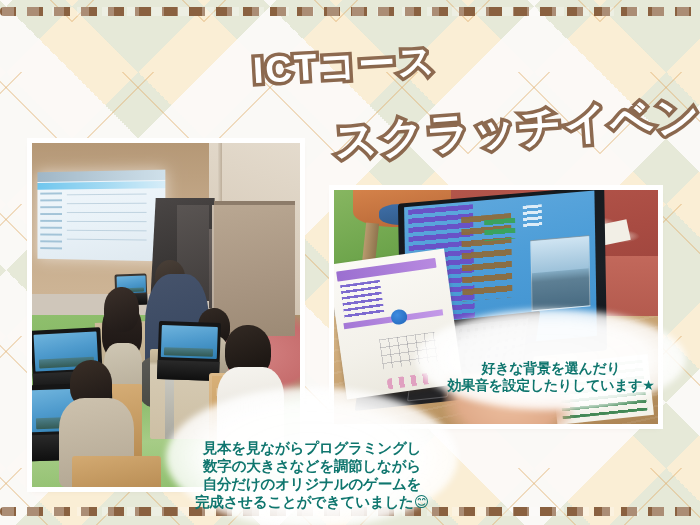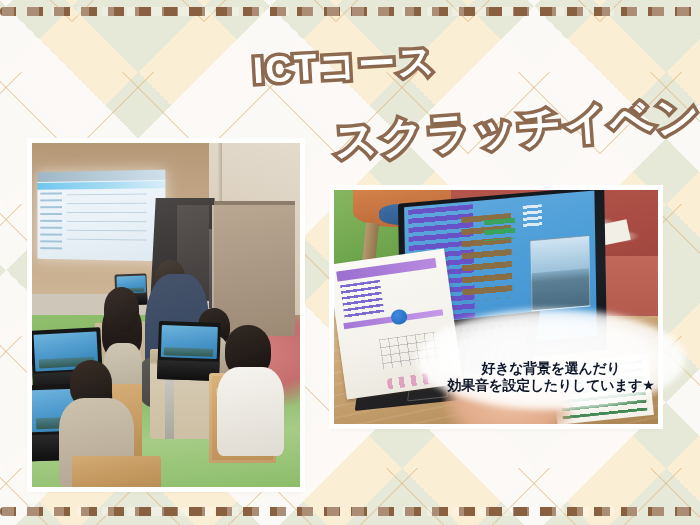--- a/index.html
+++ b/index.html
@@ -516,21 +516,21 @@
   .r-hand {
     left: 34%; bottom: -10%; width: 40%; height: 32%;
     background: radial-gradient(ellipse at 50% 30%, #f0c3a4 0%, #e0ab8a 55%, rgba(210,160,130,0) 78%);
     filter: blur(2px);
   }
 
   
   .caption {
     position: absolute;
     text-align: center;
-    color: #0f172a;
+    color: #0f766e;
     font-weight: bold;
     line-height: 1.24;
     letter-spacing: -.3px;
     white-space: pre-line;
     z-index: 6;
   }
   .caption .glow {
     position: absolute;
     inset: -16px -22px;
     background: radial-gradient(ellipse at center,
@@ -680,14 +680,21 @@
     </div>
     <div class="ph r-hand"></div>
   </div>
 
   <div class="caption caption-right">
     <span class="glow"></span>
     <span>好きな背景を選んだり
 効果音を設定したりしています★</span>
   </div>
 
+  <div class="caption caption-bottom">
+    <span class="glow"></span>
+    <span>見本を見ながらプログラミングし
+数字の大きさなどを調節しながら
+自分だけのオリジナルのゲームを
+完成させることができていました</span><span class="emoji">😊</span>
+  </div>
 
 </div>
 
 </body></html>

